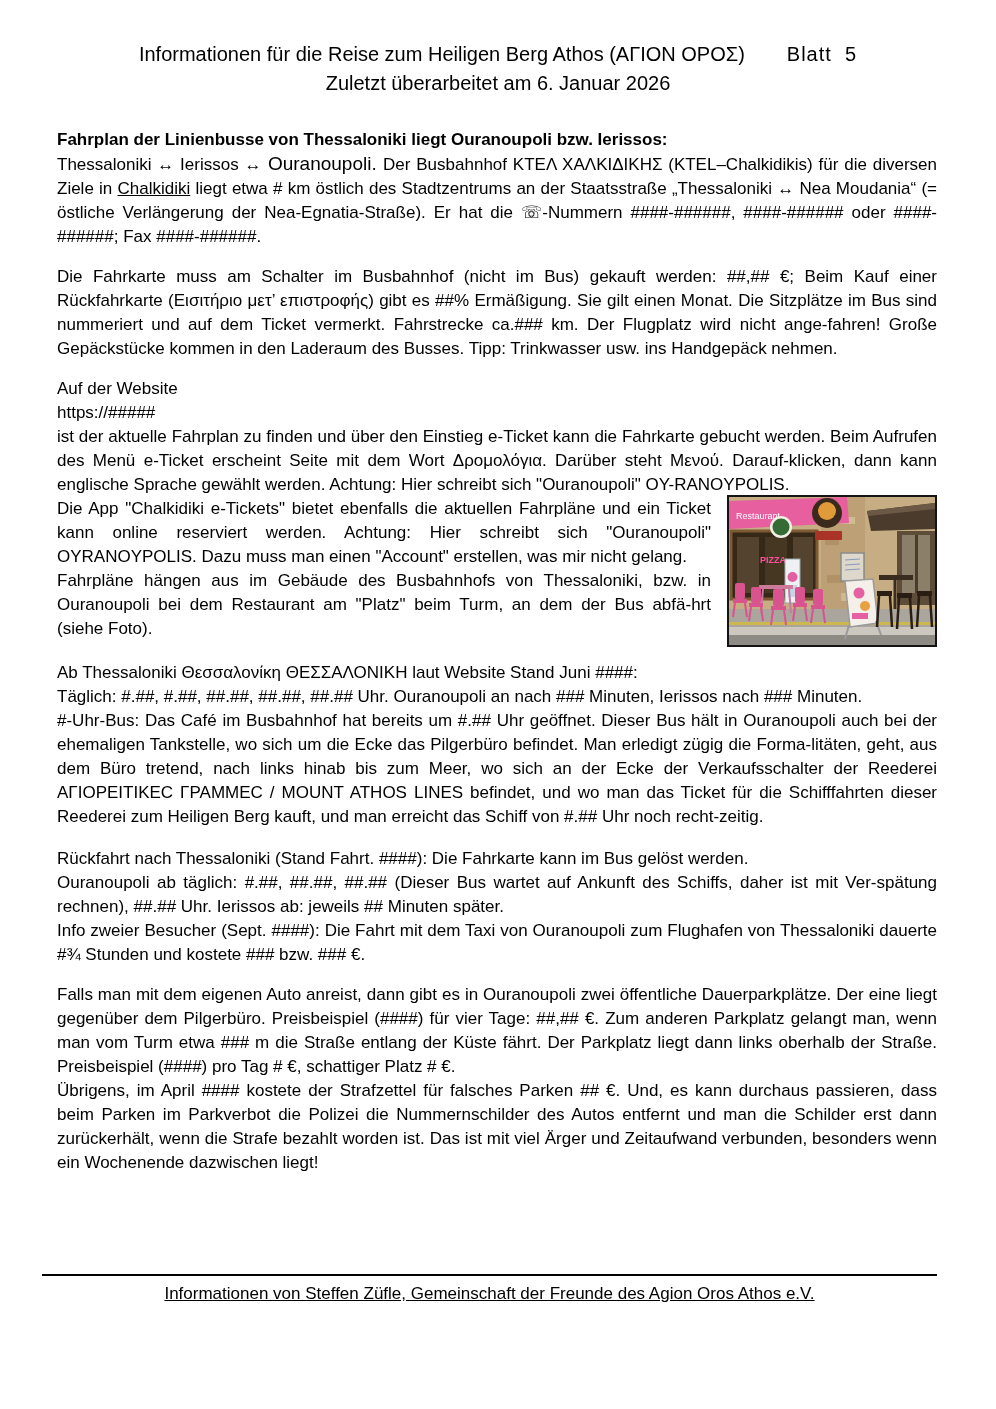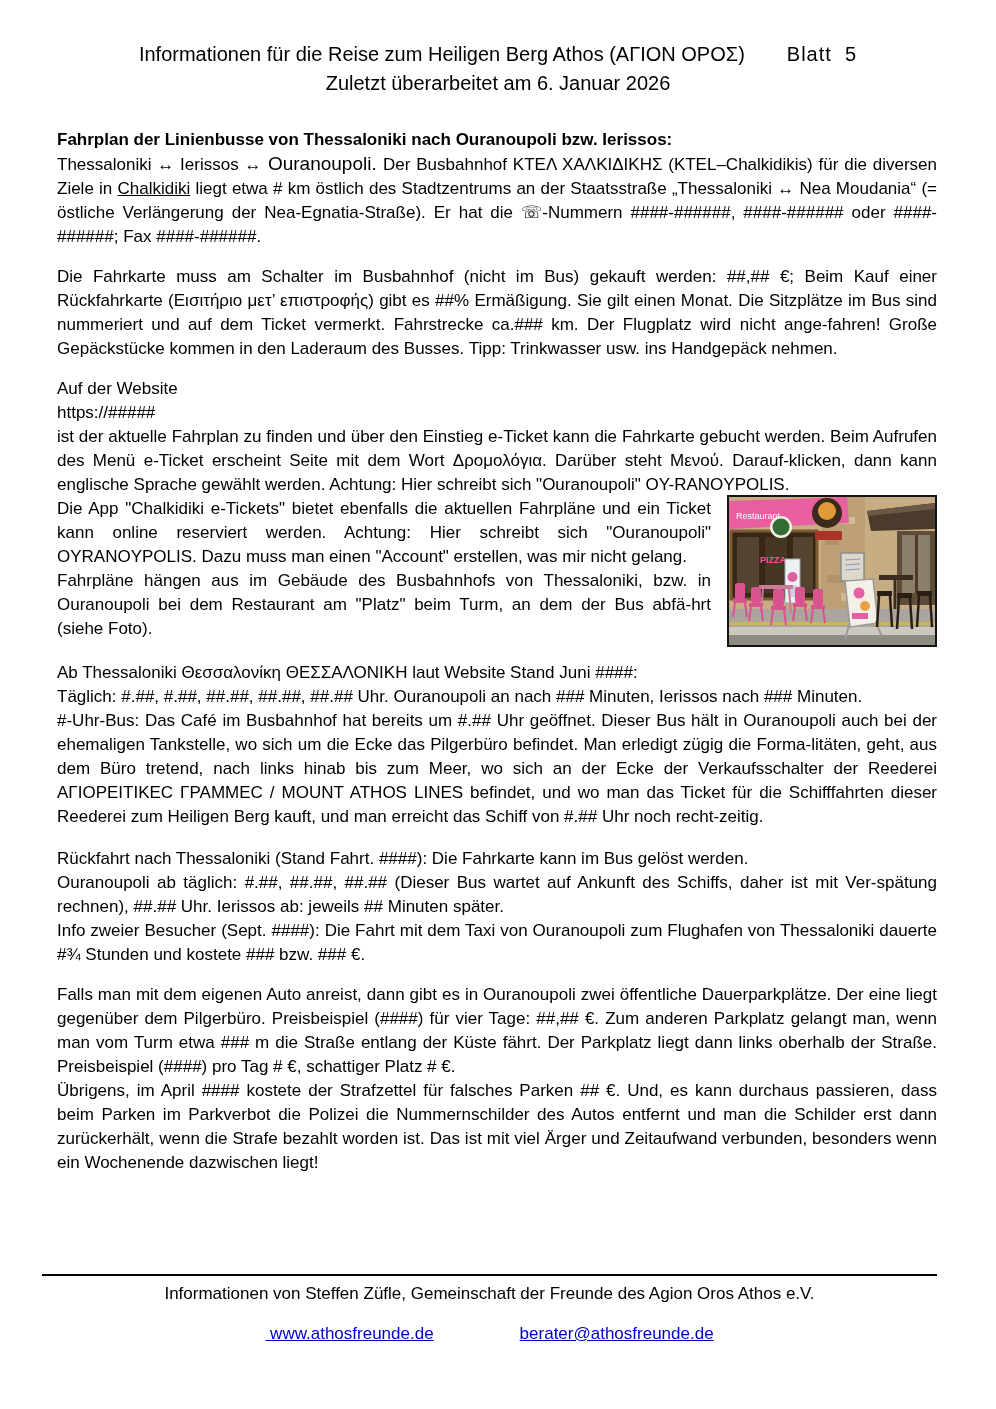--- a/index.html
+++ b/index.html
@@ -30,39 +30,39 @@
   .photo-float {
     float: right;
     width: 210px;
     height: 152px;
     margin: -2px 0 10px 16px;
     border: 2px solid #141414;
     background: #c7ad83;
   }
   .photo-float svg { display: block; width: 100%; height: 100%; }
 
-  .footer { position: absolute; left: 42px; right: 59px; top: 1274px; }
+  .footer { position: absolute; left: 42px; right: 59px; top: 1274px; text-decoration: underline; }
   .footer-rule { border-top: 2px solid #000; height: 0; }
   .footer-credit { text-align: center; font-size: 17px; line-height: 24px; margin-top: 6px; }
   .footer-links { display: flex; justify-content: center; gap: 86px; margin-top: 16px; font-size: 17px; line-height: 24px; }
   .footer-links a { color: #0000cc; text-decoration: underline; cursor: pointer; }
 </style>
 </head>
 <body>
 
 <div class="page">
 
   <div class="hdr">
     <div><span>Informationen für die Reise zum Heiligen Berg Athos (ΑΓΙΟΝ ΟΡΟΣ)</span><span class="sheet">Blatt&nbsp; 5</span></div>
     <div>Zuletzt überarbeitet am 6. Januar 2026</div>
   </div>
 
   <div class="body-col">
 
-    <p class="sec-heading">Fahrplan der Linienbusse von Thessaloniki nach Ouranoupoli bzw. Ierissos:</p>
+    <p class="sec-heading">Fahrplan der Linienbusse von Thessaloniki liegt Ouranoupoli bzw. Ierissos:</p>
 
     <p class="just"><b>Thessaloniki ↔ Ierissos ↔</b><span class="sm"> Ouranoupoli. </span><span>Der Busbahnhof </span><b>ΚΤΕΛ ΧΑΛΚΙΔΙΚΗΣ (KTEL–Chalkidikis)</b><span> für die diversen Ziele in </span><span class="ul">Chalkidiki</span><span> liegt etwa # km östlich des Stadtzentrums an der Staatsstraße „Thessaloniki ↔ Nea Moudania“ (= östliche Verlängerung der Nea-Egnatia-Straße). Er hat die </span><span>☏</span><span>-Nummern ####-######, ####-###### oder ####-######; Fax ####-######.</span></p>
 
     <p class="just gap24">Die Fahrkarte muss am Schalter im Busbahnhof (nicht im Bus) gekauft werden: ##,## €; Beim Kauf einer Rückfahrkarte (Εισιτήριο μετ’ επιστροφής) gibt es ##% Ermäßigung. Sie gilt einen Monat. Die Sitzplätze im Bus sind nummeriert und auf dem Ticket vermerkt. Fahrstrecke ca.### km. Der Flugplatz wird nicht ange-fahren! Große Gepäckstücke kommen in den Laderaum des Busses. Tipp: Trinkwasser usw. ins Handgepäck nehmen.</p>
 
     <div class="gap24">
       <div>Auf der Website</div>
       <div>https://#####</div>
       <p class="just"><span>ist der aktuelle Fahrplan zu finden und über den Einstieg </span><b>e-Ticket</b><span> kann die Fahrkarte gebucht werden. Beim Aufrufen des Menü e-Ticket erscheint Seite mit dem Wort Δρομολόγια. Darüber steht Μενού. Darauf-klicken, dann kann englische Sprache gewählt werden. Achtung: Hier schreibt sich "Ouranoupoli" OY-RANOYPOLIS.</span></p>
 
@@ -188,19 +188,15 @@
     <div class="gap24">
       <p class="just"><span>Falls man mit dem </span><b>eigenen Auto</b><span> anreist, dann gibt es in Ouranoupoli zwei öffentliche </span><b>Dauerparkplätze</b><span>. Der eine liegt gegenüber dem Pilgerbüro. Preisbeispiel (####) für vier Tage: ##,## €. Zum anderen Parkplatz gelangt man, wenn man vom Turm etwa ### m die Straße entlang der Küste fährt. Der Parkplatz liegt dann links oberhalb der Straße. Preisbeispiel (####) pro Tag # €, schattiger Platz # €.</span></p>
       <p class="just">Übrigens, im April #### kostete der Strafzettel für falsches Parken ## €. Und, es kann durchaus passieren, dass beim Parken im Parkverbot die Polizei die Nummernschilder des Autos entfernt und man die Schilder erst dann zurückerhält, wenn die Strafe bezahlt worden ist. Das ist mit viel Ärger und Zeitaufwand verbunden, besonders wenn ein Wochenende dazwischen liegt!</p>
     </div>
 
   </div>
 
   <div class="footer">
     <div class="footer-rule"></div>
     <div class="footer-credit">Informationen von Steffen Züfle, Gemeinschaft der Freunde des Agion Oros Athos e.V.</div>
-    <div class="footer-links">
-      <a>&nbsp;www.athosfreunde.de</a>
-      <a>berater@athosfreunde.de</a>
-    </div>
   </div>
 
 </div>
 
 </body></html>

